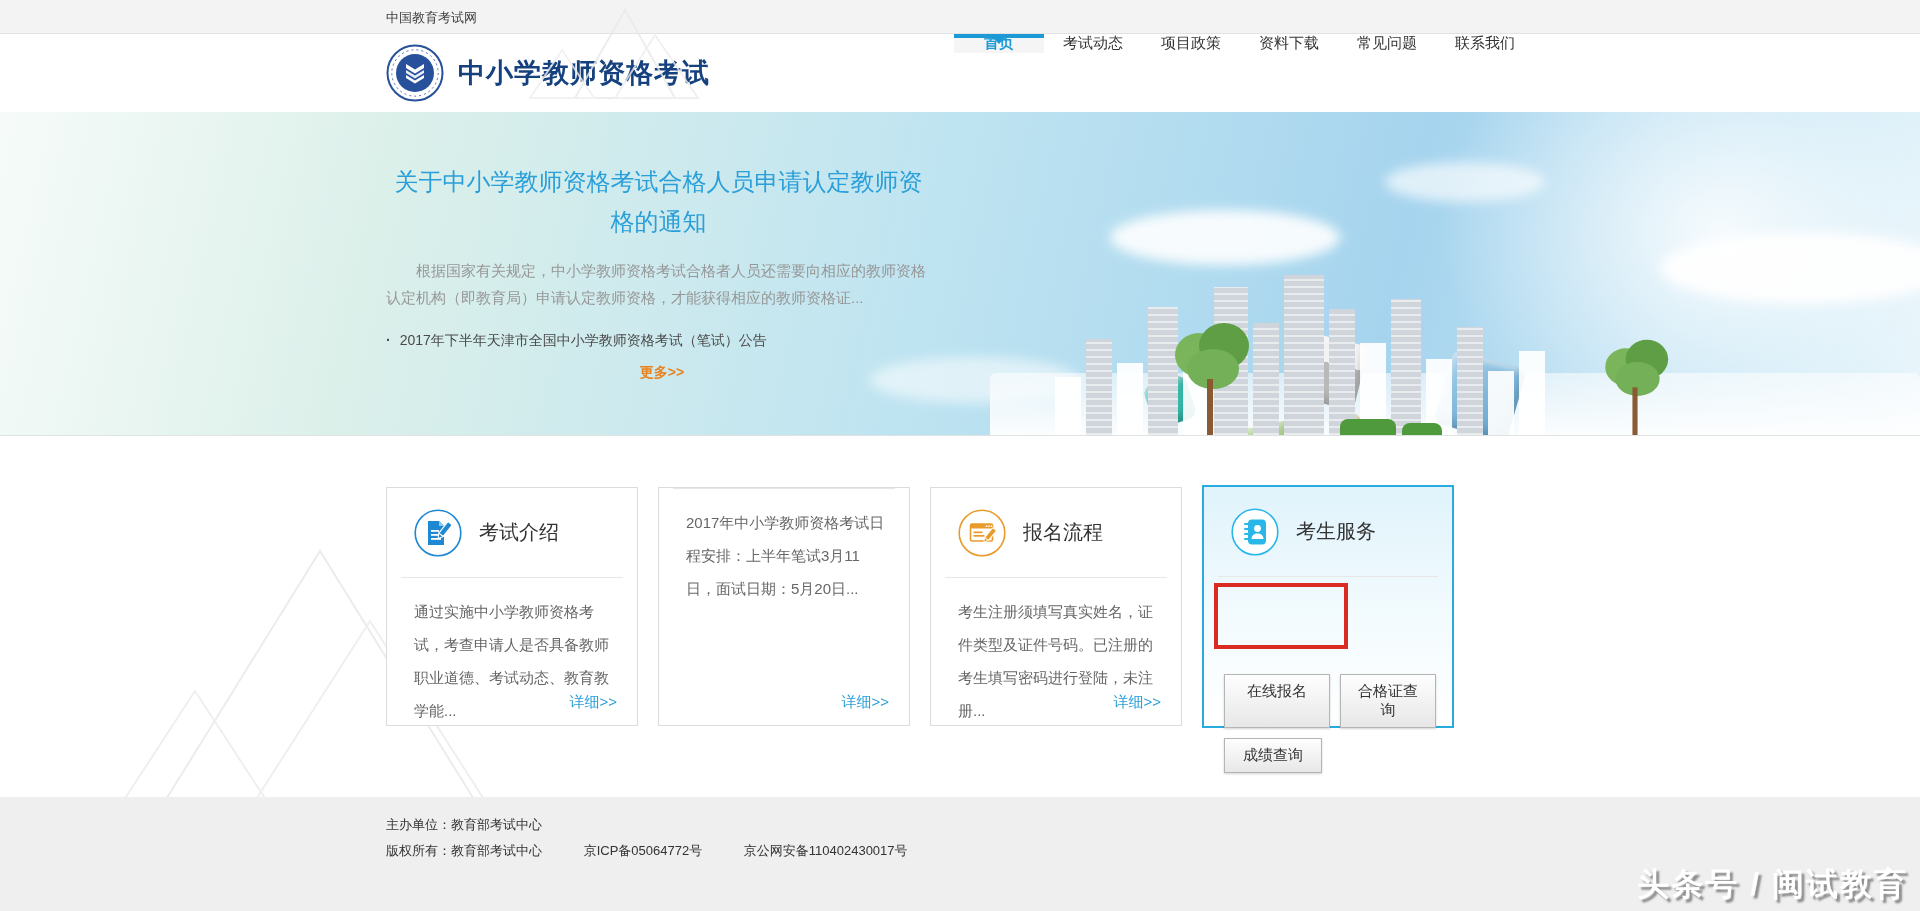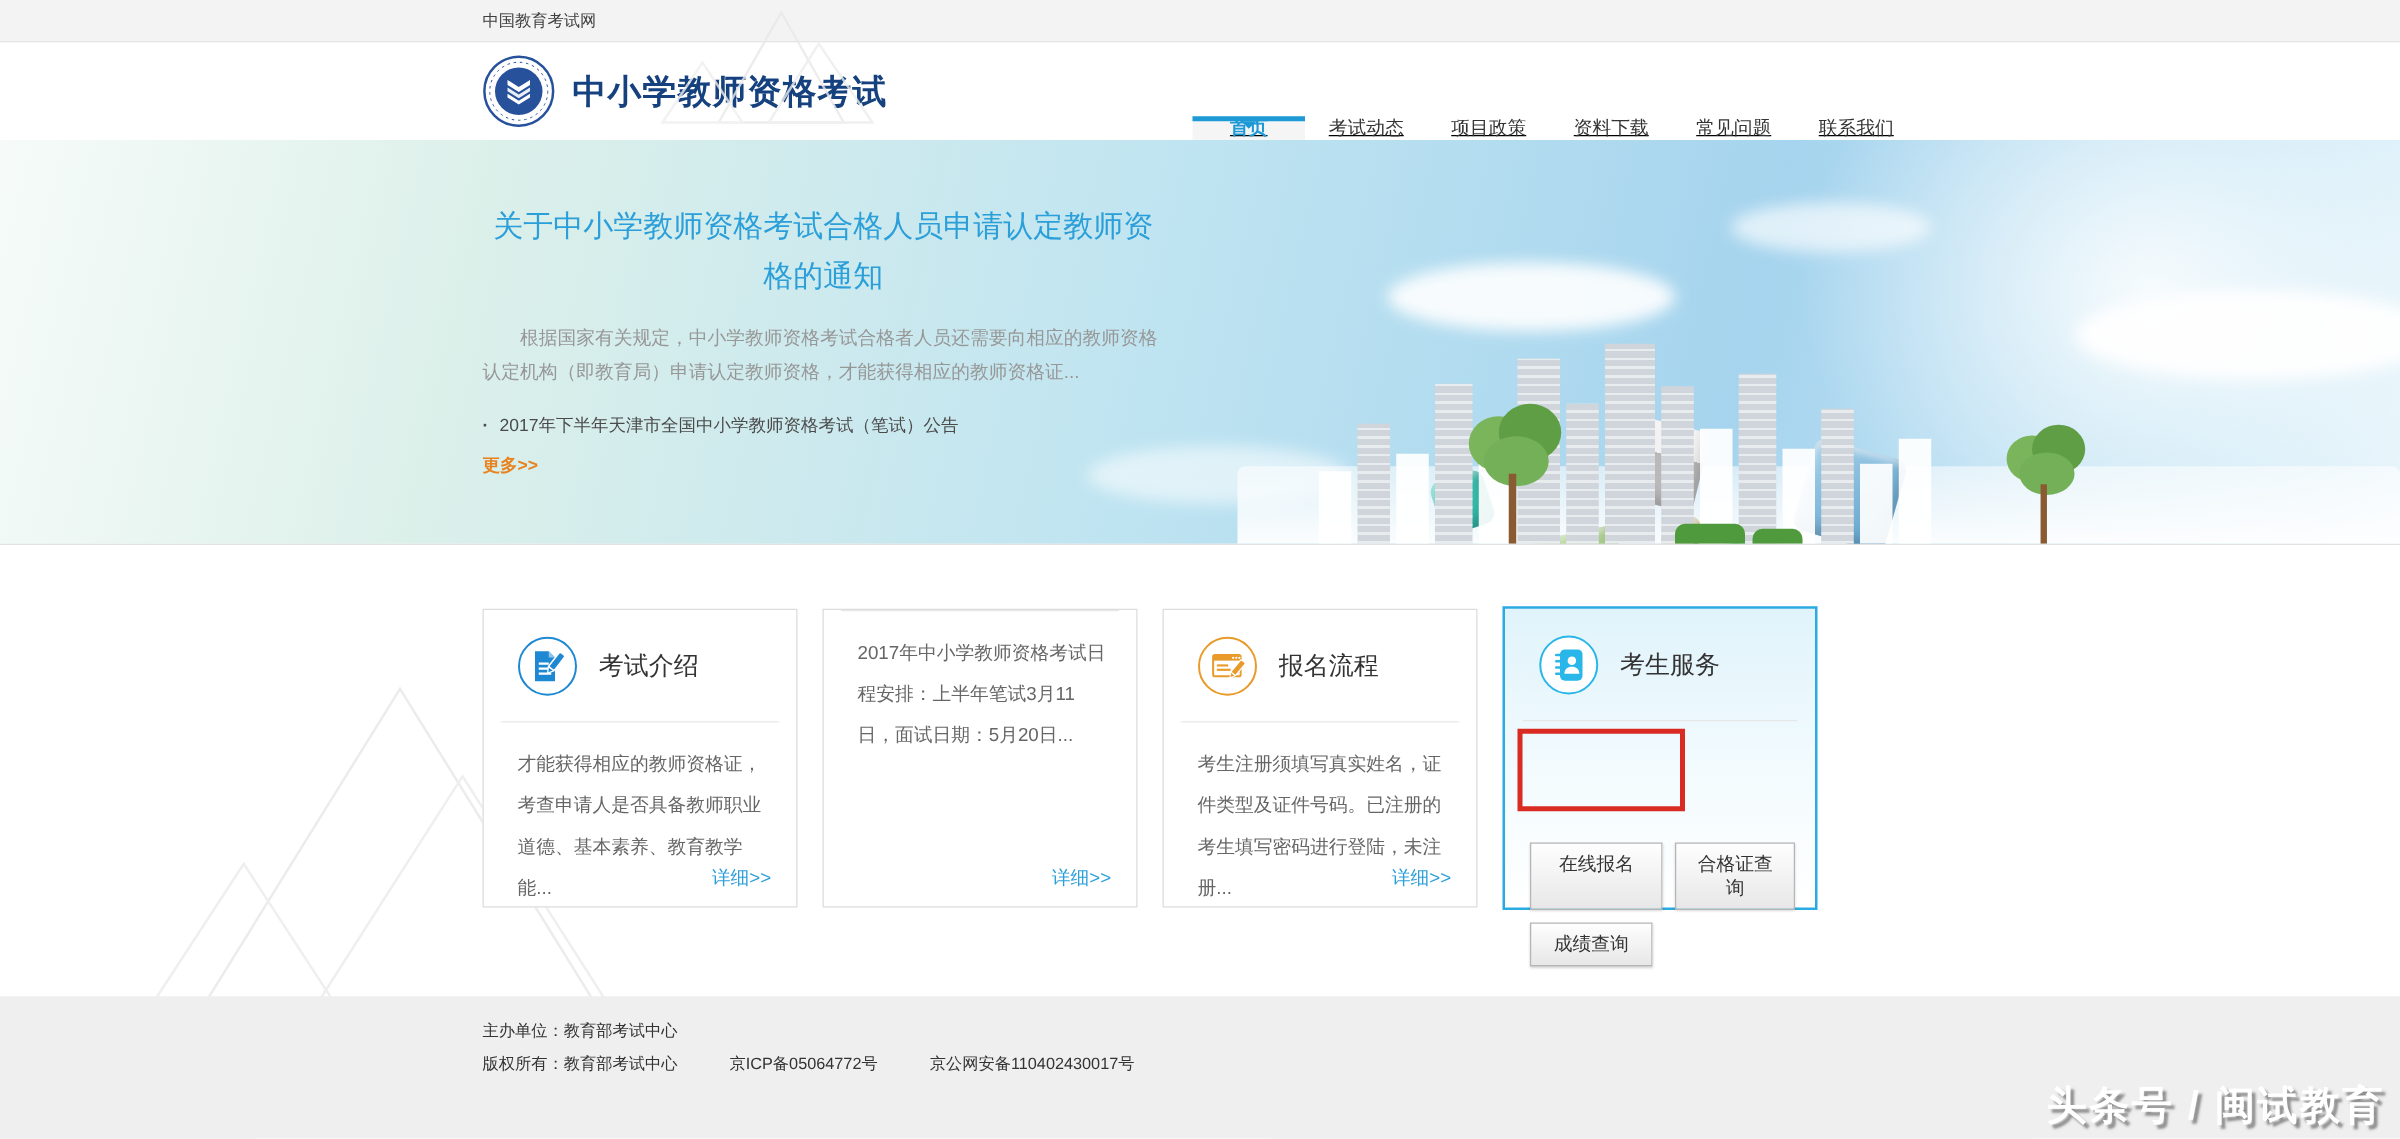--- a/index.html
+++ b/index.html
@@ -10,42 +10,42 @@
   
   .topbar { height:34px; line-height:33px; background:#f3f3f3; border-bottom:1px solid #e2e2e2; }
   .topbar .site-name { font-size:13px; color:#404040; }
 
   
   .header { height:78px; background:#fff; }
   .header-inner { display:flex; align-items:center; height:100%; }
   .brand { display:flex; align-items:center; gap:14px; }
   .logo-svg { display:block; }
   .site-title { font-size:27px; color:#16417f; font-weight:600; letter-spacing:1px; }
-  .nav { margin-left:auto; display:flex; align-items:flex-end; height:78px;text-decoration:underline; }
+  .nav { margin-left:auto; display:flex; align-items:flex-start; height:78px; }
   .nav-item { position:relative; display:flex; align-items:center; padding:0 19px; font-size:15px; color:#333; cursor:pointer; text-decoration:none; }
   .nav-item.active { background:#f5f5f5; color:#1d9ad6; font-weight:bold; padding:0 30px; }
   .tab-indicator { position:absolute; top:0; left:0; right:0; height:4px; background:#1d9ad6; }
   .tab-indicator::after { content:""; position:absolute; top:4px; left:50%; margin-left:-6px;
      border:6px solid transparent; border-top-color:#1d9ad6; }
 
   
   .decor-top { position:absolute; left:520px; top:0; z-index:6; pointer-events:none; opacity:.8; }
 
   
   .banner { position:relative; height:324px; overflow:hidden; border-bottom:1px solid #dfe3e2;
      background:linear-gradient(103deg,#f6fbf9 0%,#dcf0ea 20%,#bfe4f1 48%,#a6d4ee 72%,#c6e6f5 90%,#e8f5fb 100%); }
   .banner::after { content:""; position:absolute; right:-80px; top:-120px; width:560px; height:480px;
      background:radial-gradient(closest-side, rgba(255,255,255,.85), rgba(255,255,255,0)); }
   .banner-content { position:absolute; left:50%; margin-left:-574px; top:50px; width:552px; z-index:9; }
   .banner-title { font-size:24px; font-weight:normal; color:#2b9fd9; line-height:40px; width:545px;text-align:center; }
   .banner-para { margin-top:15px; font-size:15px; color:#979797; line-height:27px; text-indent:2em; }
   .banner-news { margin-top:15px; list-style:none; }
   .banner-news li { font-size:14px; color:#4a4a4a; line-height:29px; cursor:pointer; }
   .banner-news li::before { content:"·"; font-weight:bold; margin-right:9px; color:#4a4a4a; }
-  .more-link { display:block; text-align:left; margin-top:9px; font-size:14px; font-weight:bold; color:#e8821e; text-decoration:none; cursor:pointer; }
+  .more-link { display:block; text-align:center; margin-top:9px; font-size:14px; font-weight:bold; color:#e8821e; text-decoration:none; cursor:pointer; }
 
   .cloud { position:absolute; background:#fff; border-radius:50%; filter:blur(6px); }
   .cloud.c1 { left:1110px; top:98px;  width:230px; height:55px; opacity:.9; }
   .cloud.c2 { left:1660px; top:120px; width:290px; height:72px; opacity:.95; }
   .cloud.c3 { left:870px;  top:245px; width:210px; height:46px; opacity:.55; }
   .cloud.c4 { left:1385px; top:50px;  width:160px; height:40px; opacity:.65; }
 
   .skyline-strip { position:absolute; bottom:0; left:990px; right:0; height:62px;
      background:linear-gradient(0deg, rgba(255,255,255,.95), rgba(255,255,255,.55)); border-radius:6px 6px 0 0; }
   .skyline { position:absolute; bottom:0; left:1055px; display:flex; align-items:flex-end; gap:5px; z-index:3; }
@@ -230,21 +230,21 @@
             <rect x="17" y="25" width="10" height="1.8" fill="#fff"></rect>
             <rect x="17" y="29" width="10" height="1.8" fill="#fff"></rect>
             <g transform="rotate(38 30 22)">
               <rect x="27.2" y="12" width="5.6" height="15" rx="1.5" fill="#1e88d2" stroke="#fff" stroke-width="1.2"></rect>
               <path d="M27.2 27 h5.6 l-2.8 4.5 z" fill="#1e88d2" stroke="#fff" stroke-width="1"></path>
             </g>
           </svg>
           <h3 class="card-title">考试介绍</h3>
         </div>
         <div class="card-divider"></div>
-        <p class="card-body">才能获得相应的教师资格证，考查申请人是否具备教师职业道德、基本素养、教育教学能...</p>
+        <p class="card-body">通过实施中小学教师资格考试，考查申请人是否具备教师职业道德、考试动态、教育教学能...</p>
         <a class="card-link">详细&gt;&gt;</a>
       </div>
 
       <div class="card">
         <div class="card-divider"></div>
         <p class="card-body">2017年中小学教师资格考试日程安排：上半年笔试3月11日，面试日期：5月20日...</p>
         <a class="card-link">详细&gt;&gt;</a>
       </div>
 
       <div class="card">

